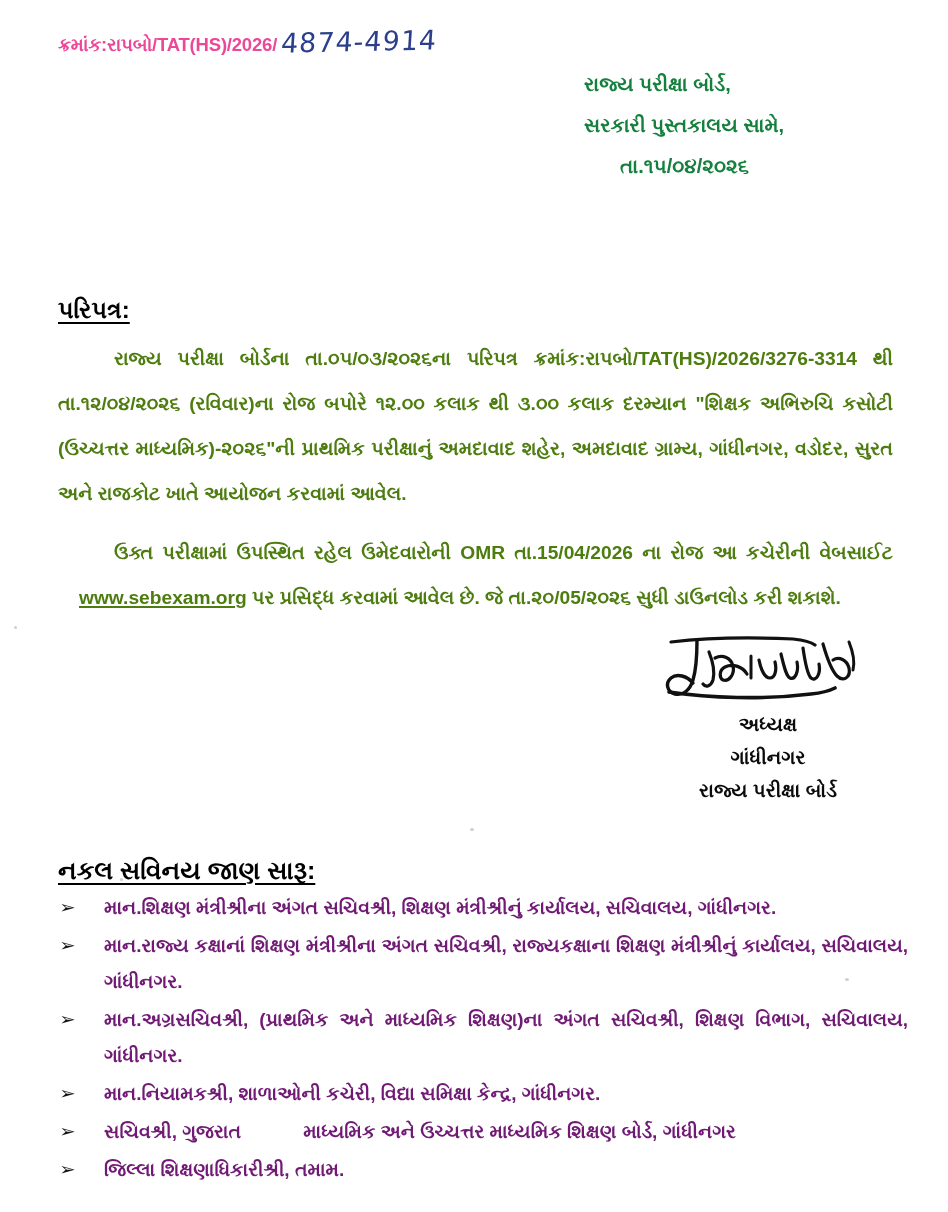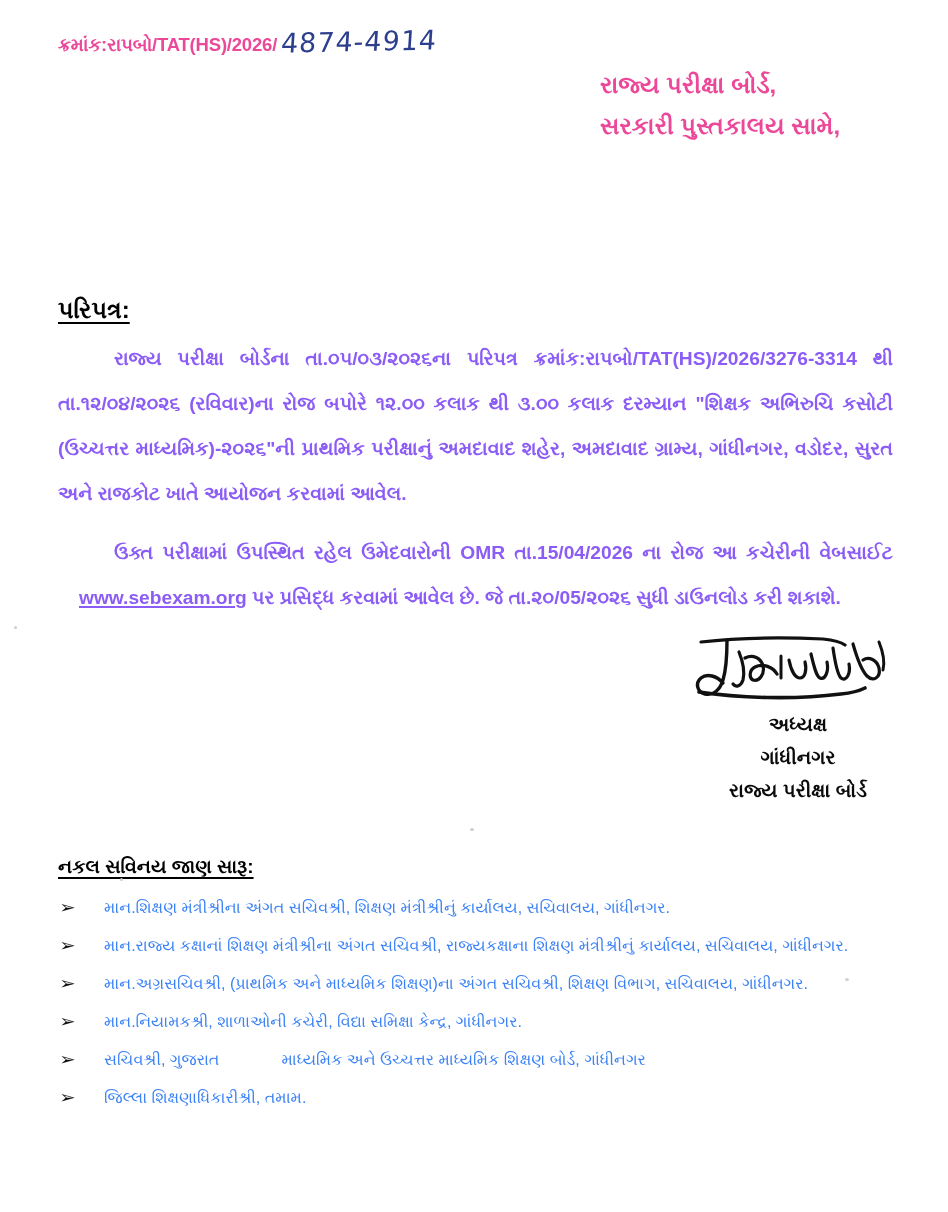--- a/index.html
+++ b/index.html
@@ -46,26 +46,26 @@
     color: #2b3f8c;
     margin-left: 4px;
     transform: rotate(-1.2deg) skewX(-5deg);
     letter-spacing: 1px;
     line-height: 1;
   }
 
   
   .address {
     position: absolute;
-    left: 600px;
+    left: 584px;
     top: 64px;
-    font-size: 24px;
+    font-size: 20px;
     font-weight: 700;
     line-height: 41px;
-    color: #ec4899;
+    color: #15803d;
   }
   .address .addr-date {
     margin-left: 36px;
   }
 
   
   .heading-paripatra {
     position: absolute;
     left: 58px;
     top: 296px;
@@ -79,21 +79,21 @@
   
   .para {
     position: absolute;
     left: 58px;
     width: 835px;
     font-size: 19.2px;
     font-weight: 700;
     line-height: 45px;
     text-align: justify;
     text-justify: inter-word;
-    color: #8b5cf6;
+    color: #4d7c0f;
   }
   .para .indent {
     display: inline-block;
     width: 56px;
   }
   .para-1 { top: 336px; }
   .para-2 { top: 530px; }
 
   .url-link {
     text-decoration: underline;
@@ -102,21 +102,21 @@
     font-weight: 700;
     margin-left: 21px;
   }
   .latin {
     font-family: "Liberation Sans", sans-serif;
   }
 
   
   .sign-block {
     position: absolute;
-    left: 648px;
+    left: 618px;
     top: 636px;
     width: 300px;
     text-align: center;
   }
   .signature-mark {
     height: 72px;
     position: relative;
     margin: 0 auto;
     width: 230px;
   }
@@ -130,21 +130,21 @@
     font-weight: 700;
     line-height: 33px;
     color: #0a0a0a;
   }
 
   
   .copy-heading {
     position: absolute;
     left: 58px;
     top: 856px;
-    font-size: 19px;
+    font-size: 25px;
     font-weight: 700;
     text-decoration: underline;
     text-underline-offset: 4px;
     text-decoration-thickness: 1.6px;
     text-align: center;
   }
 
   .copy-list {
     position: absolute;
     left: 58px;
@@ -164,24 +164,24 @@
     width: 46px;
     font-size: 17px;
     line-height: 36px;
     color: #111;
     transform: scaleX(1.15);
     text-align: left;
     padding-left: 4px;
     box-sizing: border-box;
   }
   .copy-text {
-    font-size: 16px;
-    font-weight: 400;
+    font-size: 19px;
+    font-weight: 700;
     line-height: 36px;
-    color: #3b82f6;
+    color: #701a75;
     flex: 1 1 auto;
   }
   .copy-item.justified .copy-text {
     text-align: justify;
     text-justify: inter-word;
   }
   .gap-filler {
     display: inline-block;
     width: 62px;
   }
@@ -199,20 +199,21 @@
 <div class="page">
 
   <div class="ref-line">
     <span class="ref-printed">ક્રમાંક:રાપબો/TAT(HS)/2026/</span>
     <span class="ref-handwritten">4874-4914</span>
   </div>
 
   <div class="address">
     <div>રાજ્ય પરીક્ષા બોર્ડ,</div>
     <div>સરકારી પુસ્તકાલય સામે,</div>
+    <div class="addr-date">તા.૧૫/૦૪/૨૦૨૬</div>
   </div>
 
   <div class="heading-paripatra">પરિપત્ર:</div>
 
   <div class="para para-1">
     <span class="indent"></span><span>રાજ્ય પરીક્ષા બોર્ડના તા.૦૫/૦૩/૨૦૨૬ના પરિપત્ર ક્રમાંક:રાપબો/TAT(HS)/2026/3276-3314 થી તા.૧૨/૦૪/૨૦૨૬ (રવિવાર)ના રોજ બપોરે ૧૨.૦૦ કલાક થી ૩.૦૦ કલાક દરમ્યાન "શિક્ષક અભિરુચિ કસોટી (ઉચ્ચત્તર માધ્યમિક)-૨૦૨૬"ની પ્રાથમિક પરીક્ષાનું અમદાવાદ શહેર, અમદાવાદ ગ્રામ્ય, ગાંધીનગર, વડોદર, સુરત અને રાજકોટ ખાતે આયોજન કરવામાં આવેલ.</span>
   </div>
 
   <div class="para para-2">
     <span class="indent"></span><span>ઉક્ત પરીક્ષામાં ઉપસ્થિત રહેલ ઉમેદવારોની OMR તા.15/04/2026 ના રોજ આ કચેરીની વેબસાઈટ </span><span class="url-link latin">www.sebexam.org</span><span> પર પ્રસિદ્ધ કરવામાં આવેલ છે. જે તા.૨૦/05/૨૦૨૬ સુધી ડાઉનલોડ કરી શકાશે.</span>

